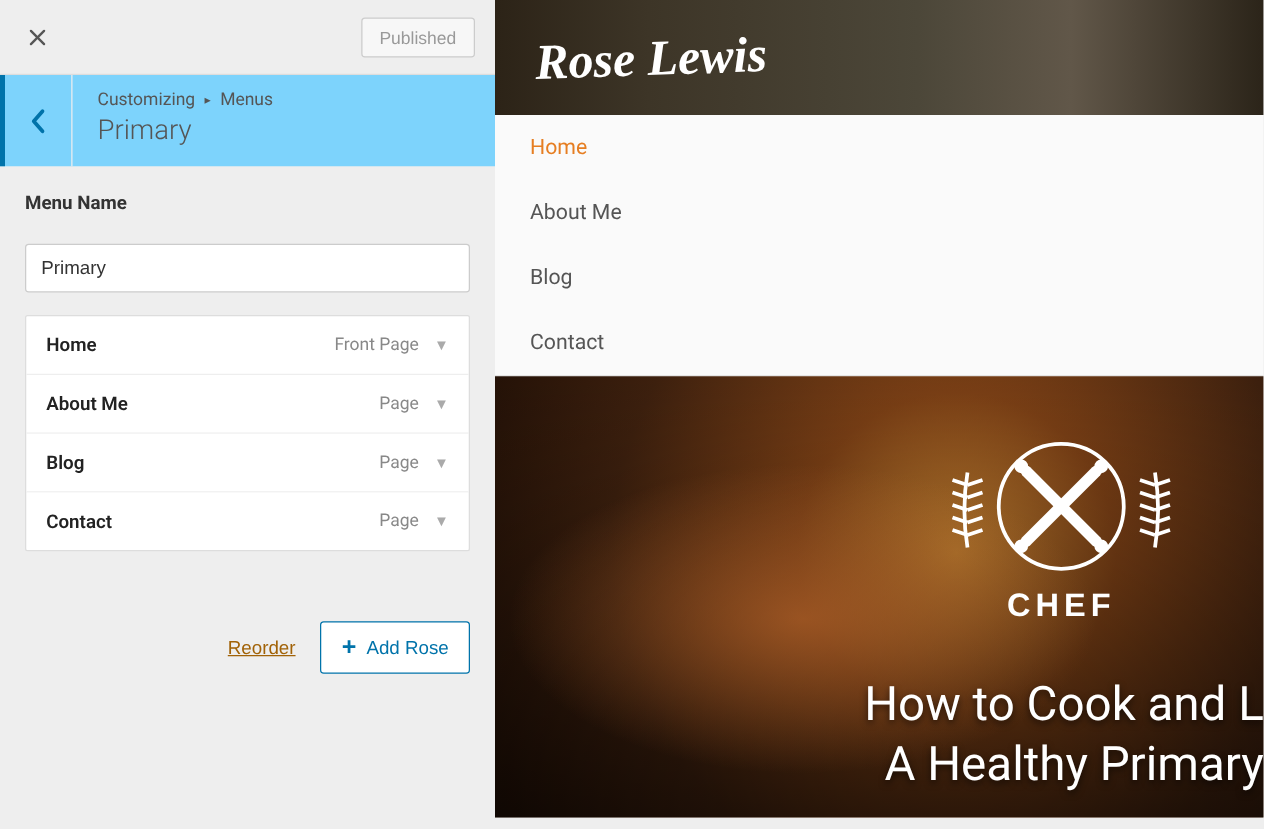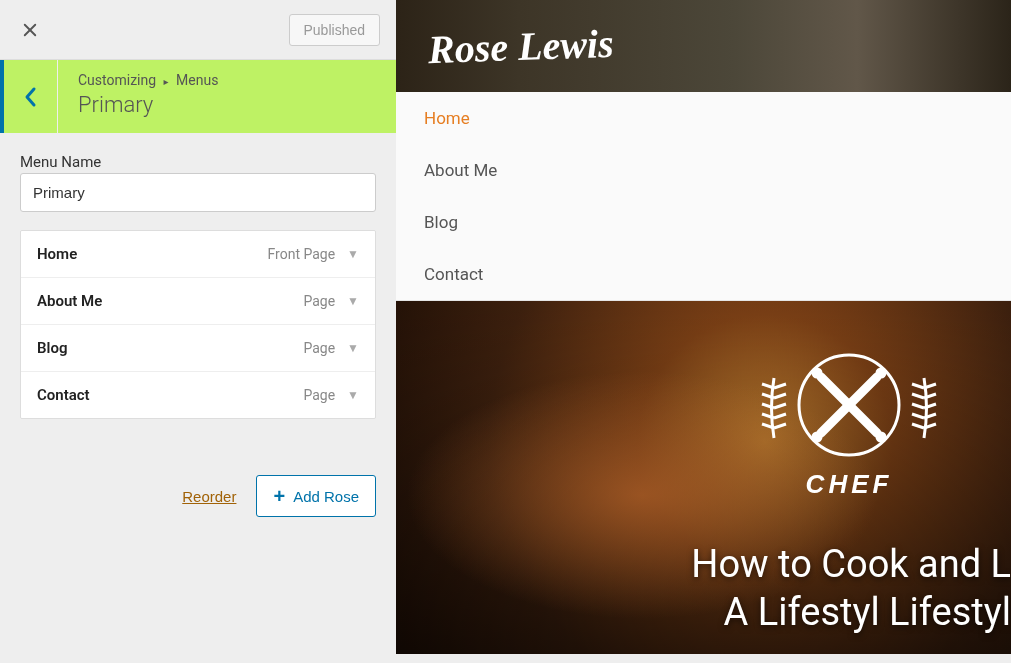--- a/index.html
+++ b/index.html
@@ -8,30 +8,30 @@
 
     
     .sidebar { width: 396px; height: 100%; background: #eeeeee; display: flex; flex-direction: column; position: relative; }
 
     .topbar { display: flex; height: 60px; background: #eeeeee; border-bottom: 1px solid #ddd; align-items: center; justify-content: center; }
     .close-btn { width: 60px; height: 60px; border: none; background: transparent; display: flex; align-items: center; justify-content: center; cursor: pointer; color: #555; }
     .close-btn svg { width: 18px; height: 18px; }
     .top-spacer { flex: 1; }
     .published { margin-right: 16px; padding: 7px 14px; border: 1px solid #ccc; background: #f7f7f7; color: #999; border-radius: 3px; font-size: 14px; cursor: default; }
 
-    .header-row { display: flex; background: #bef264; border-left: 4px solid #0073aa; }
+    .header-row { display: flex; background: #7dd3fc; border-left: 4px solid #0073aa; }
     .back-btn { width: 54px; border-right: 1px solid #eee; display: flex; align-items: center; justify-content: center; cursor: pointer; background: transparent; border-top: none; border-bottom: none; border-left: none; }
     .back-btn svg { width: 14px; height: 22px; }
     .header-titles { padding: 12px 20px 16px 20px; }
     .breadcrumb { font-size: 14px; color: #555; margin-bottom: 4px; }
     .breadcrumb-sep { display: inline-block; margin: 0 4px; font-size: 10px; vertical-align: middle; }
     .section-title { font-size: 22px; font-weight: 300; color: #555; }
 
     .panel-body { padding: 20px; flex: 1; position: relative; }
-    .field-label { font-size: 15px; font-weight: 400; color: #333; margin-bottom: 2px; display: block; }
+    .field-label { font-size: 15px; font-weight: 700; color: #333; margin-bottom: 24px; display: block; }
     .text-input { width: 100%; padding: 10px 12px; font-size: 15px; border: 1px solid #ccc; border-radius: 3px; background: white; color: #333; }
 
     .menu-items { margin-top: 18px; border: 1px solid #ddd; border-radius: 2px; overflow: hidden; }
     .menu-item { display: flex; align-items: center; padding: 14px 16px; background: white; border-bottom: 1px solid #eee; cursor: pointer; }
     .menu-item:last-child { border-bottom: none; }
     .menu-item-label { font-weight: 600; color: #222; flex: 1; font-size: 15px; }
     .menu-item-type { color: #888; font-size: 14px; margin-right: 12px; margin-left: 40px; }
     .tri { color: #aaa; font-size: 12px; }
 
     .actions { display: flex; align-items: center; justify-content: flex-end; gap: 20px; margin-top: 56px; }
@@ -44,21 +44,21 @@
     .hero { width: 100%; height: 92px; background: linear-gradient(90deg, #2c2317 0%, #3d3527 20%, #4c4739 55%, #615749 75%, #2b2419 100%); display: flex; align-items: center; padding-left: 32px; }
     .site-name { font-family: cursive; color: white; font-size: 40px; font-style: italic; font-weight: bold; transform: rotate(-2deg); }
 
     .site-nav { background: #fafafa; border-bottom: 1px solid #e5e5e5; }
     .nav-link { display: block; padding: 16px 28px; color: #555; font-size: 17px; text-decoration: none; cursor: pointer; }
     .nav-link.active { color: #e67e22; }
 
     .feature { position: relative; width: 100%; height: 353px; overflow: hidden; background: radial-gradient(circle at 60% 40%, #c58331 0%, #7a3f15 30%, #3d200e 65%, #1e0e05 100%); }
     .feature::after{ content:""; position:absolute; inset:0; background: radial-gradient(ellipse at 40% 55%, rgba(189,104,44,0.65) 0%, rgba(0,0,0,0) 45%), linear-gradient(to top, rgba(0,0,0,0.5), rgba(0,0,0,0)); }
 
-    .chef-badge { position: absolute; top: 12px; right: 52px; width: 220px; height: 220px; z-index: 2; display: flex; align-items: center; justify-content: flex-end; font-style: italic; }
+    .chef-badge { position: absolute; top: 12px; right: 52px; width: 220px; height: 220px; z-index: 2; display: flex; align-items: center; justify-content: flex-end; }
     .chef-badge svg { width: 100%; height: 100%; }
 
     .feature-titles { position: absolute; bottom: 18px; right: 0; text-align: right; color: white; font-weight: 400; font-size: 38px; line-height: 1.25; z-index: 2; padding-right: 0; text-shadow: 0 2px 6px rgba(0,0,0,0.6); white-space: nowrap; }
 
     .preview-scrollbar { position: absolute; right: 0; top:0; bottom:0; width: 9px; }
   </style>
 </head>
 <body>
 
 <div class="app">
@@ -162,19 +162,19 @@
             <circle cx="78" cy="60" r="4" fill="white"></circle>
             <circle cx="142" cy="60" r="4" fill="white"></circle>
             <circle cx="78" cy="124" r="4" fill="white"></circle>
             <circle cx="142" cy="124" r="4" fill="white"></circle>
           </g>
           <text x="110" y="180" text-anchor="middle" fill="white" font-size="26" font-family="Arial" letter-spacing="4" font-weight="600">CHEF</text>
         </svg>
       </div>
       <div class="feature-titles">
         <div>How to Cook and L</div>
-        <div>A Lifestyl Lifestyl</div>
+        <div>A Healthy Primary</div>
       </div>
     </div>
     <div class="preview-scrollbar"></div>
   </div>
 
 </div>
 
 </body></html>

